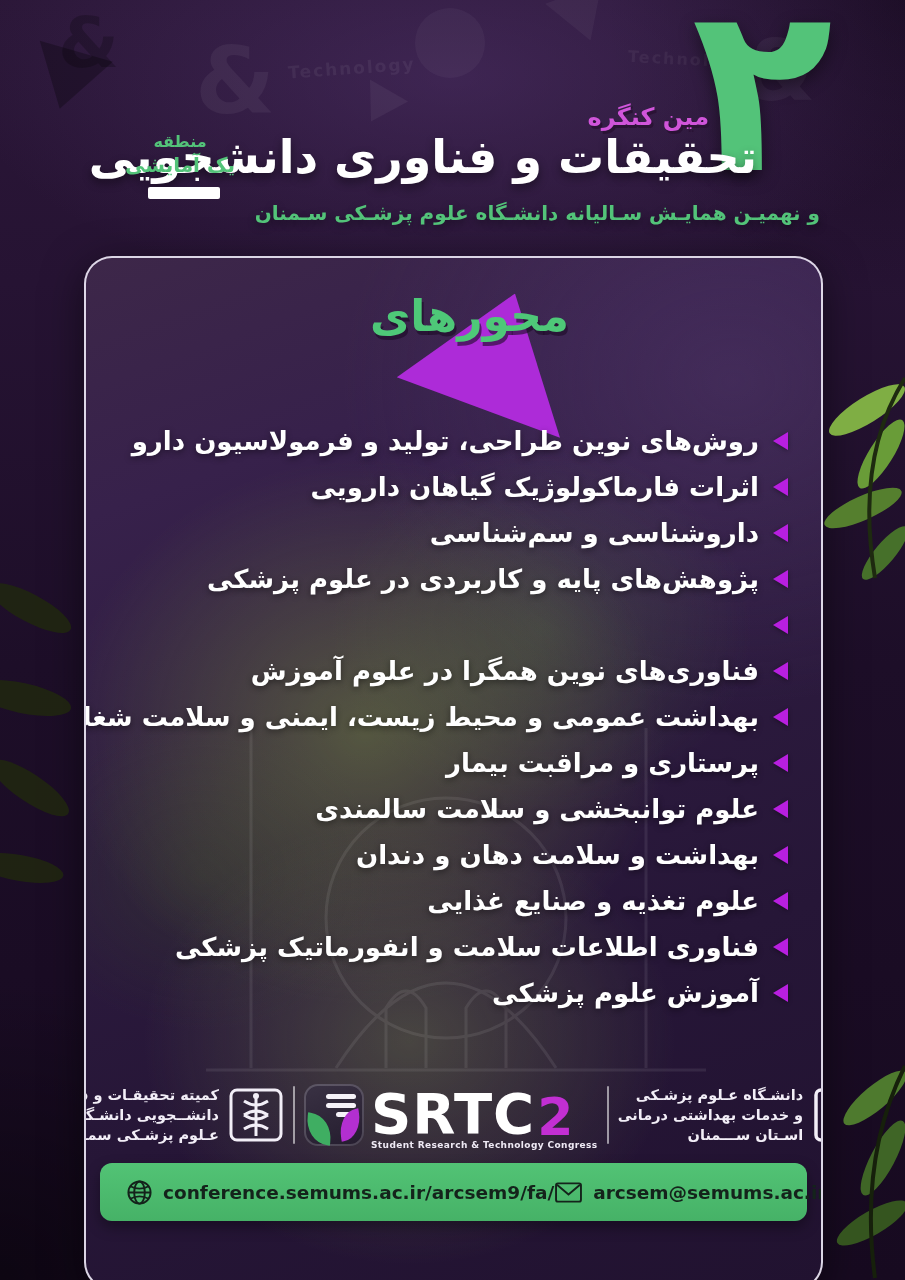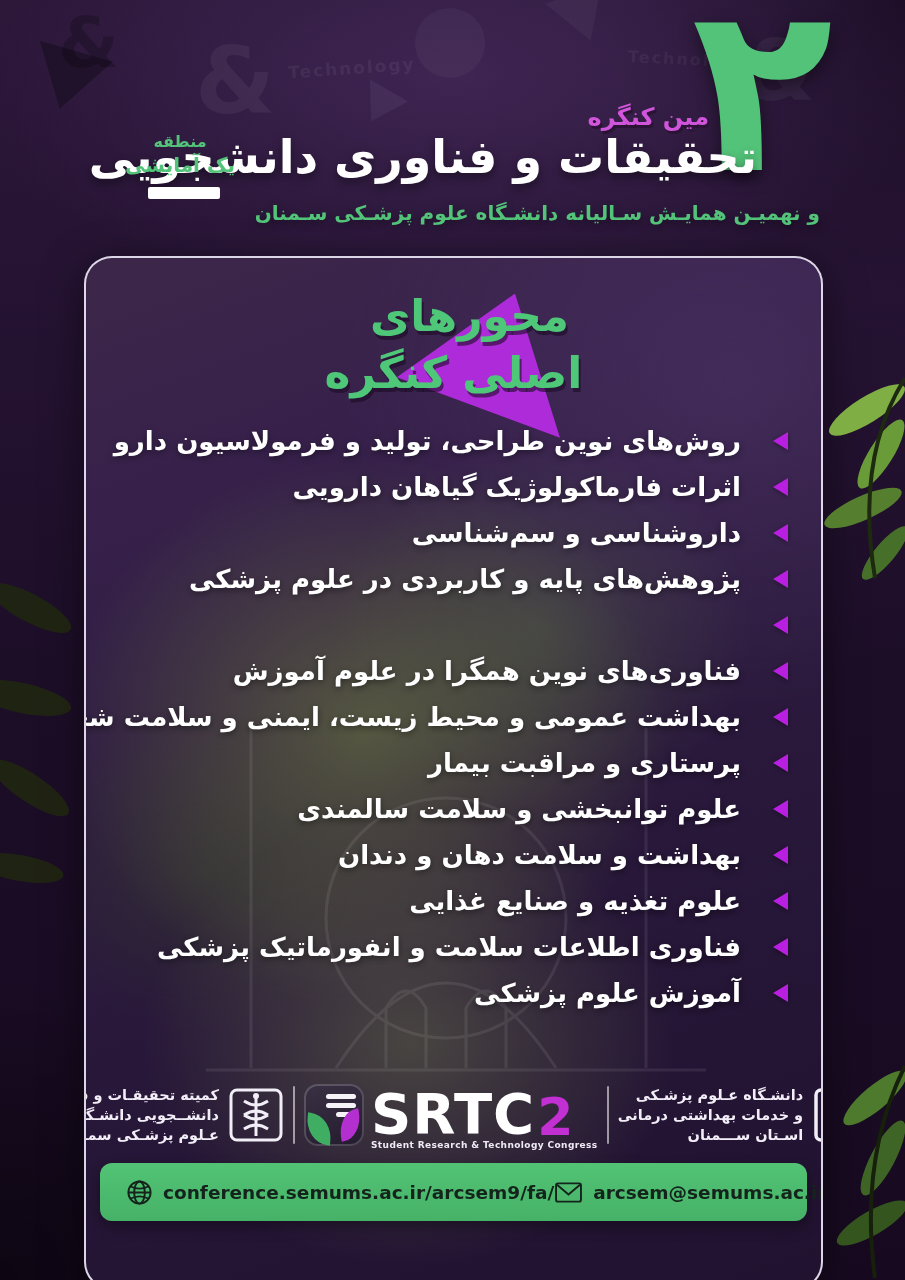--- a/index.html
+++ b/index.html
@@ -72,21 +72,21 @@
     position:absolute; left:calc(50% - 55px); top:4px; width:170px; height:155px;
     background:#ad2bd8; clip-path:polygon(62% 0%, 100% 88%, 0% 64%);
     transform:rotate(8deg); z-index:0;
   }
   .card-title{ position:relative; z-index:1; color:#4ec878; font-weight:bold; direction:rtl;
     text-shadow:2px 4px 0 rgba(28,10,38,.6); }
   .ct1{ font-size:44px; margin-top:4px;padding-left:32px; }
   .ct2{ font-size:44px; margin-top:6px; }
 
   .topics{ position:absolute; top:160px; left:28px; right:33px; list-style:none; z-index:1; }
-  .topic{ height:46px; display:flex; justify-content:flex-end; align-items:center; gap:32px; }
+  .topic{ height:46px; display:flex; justify-content:flex-end; align-items:center; gap:14px; }
   .topic .t{ color:#fff; font-size:26px; font-weight:bold; direction:rtl; white-space:nowrap;
     text-shadow:0 2px 6px rgba(0,0,0,.45); }
   .bullet{ width:0; height:0; flex:none;
     border-top:9px solid transparent; border-bottom:9px solid transparent;
     border-right:15px solid #b81fe0; filter:drop-shadow(0 1px 2px rgba(0,0,0,.4)); }
 
   
   .footer-row{
     position:absolute; left:8px; right:8px; top:820px; height:74px; z-index:1;
     display:flex; align-items:center; justify-content:center; gap:9px;
@@ -168,21 +168,20 @@
         <line x1="560" y1="470" x2="560" y2="810"></line>
         <circle cx="360" cy="660" r="120"></circle>
         <path d="M300 810 v-60 q20 -34 40 0 v60 M380 810 v-60 q20 -34 40 0 v60"></path>
         <line x1="120" y1="812" x2="620" y2="812"></line>
       </g>
     </svg>
 
     <div class="card-title-wrap">
       <div class="tri-bg"></div>
       <div class="card-title ct1">محورهای</div>
-      <div class="card-title ct2">اصلی کنگره</div>
     </div>
 
     <ul class="topics">
       <li class="topic">
           <span class="t">روش‌های نوین طراحی، تولید و فرمولاسیون دارو</span>
           <span class="bullet"></span>
         </li>
       <li class="topic">
           <span class="t">اثرات فارماکولوژیک گیاهان دارویی</span>
           <span class="bullet"></span>

